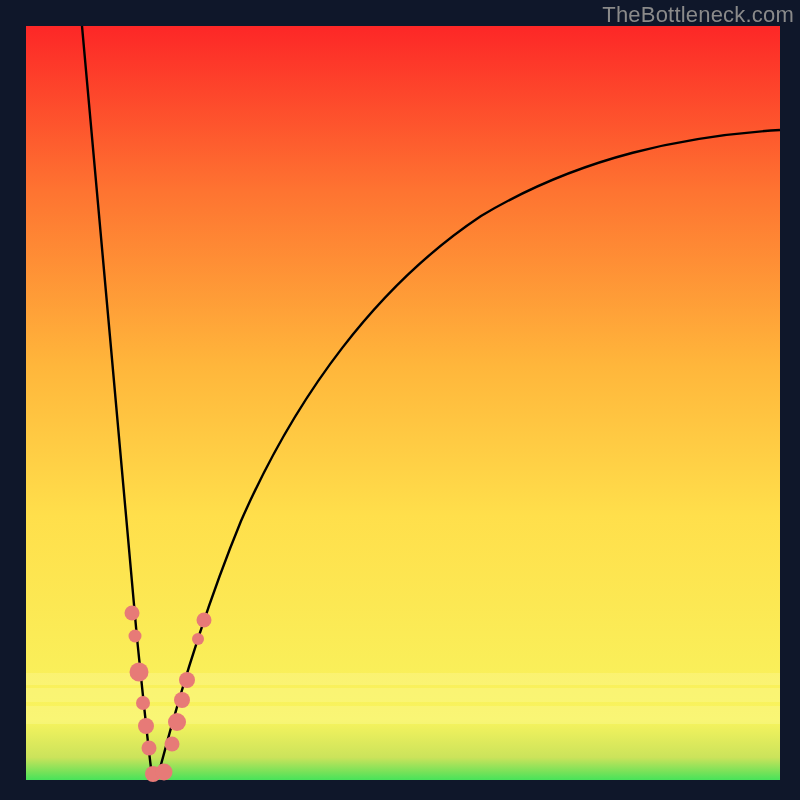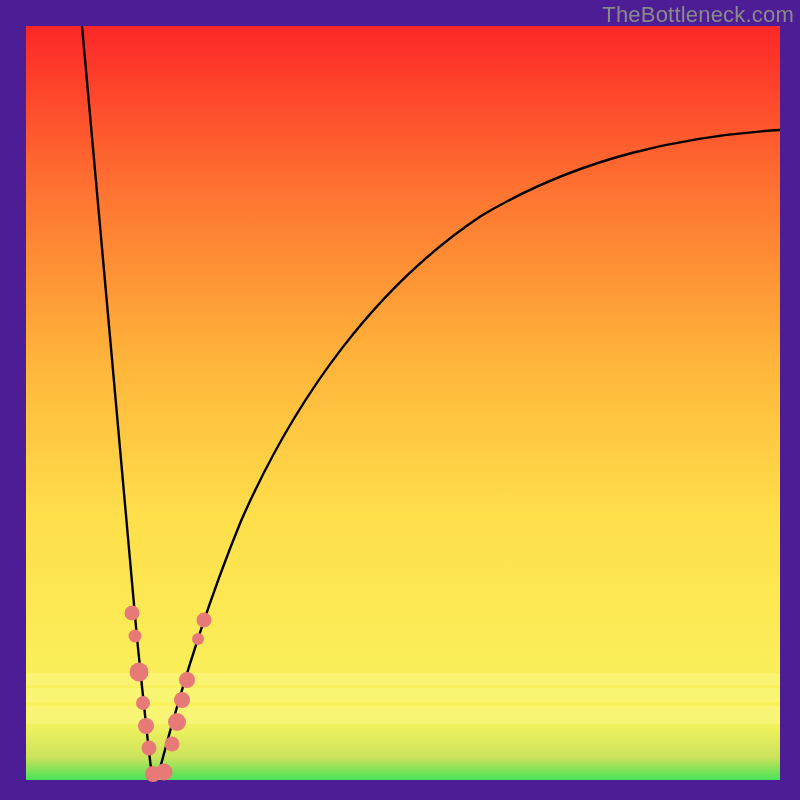--- a/index.html
+++ b/index.html
@@ -8,21 +8,21 @@
     width: 800px;
     height: 800px;
     overflow: hidden;
     background: #000;
     font-family: Arial, Helvetica, sans-serif;
   }
   .frame {
     position: absolute;
     left: 0; top: 0;
     width: 800px; height: 800px;
-    background: #4c1d95;
+    background: #0f172a;
   }
   .plot-area {
     position: absolute;
     left: 26px;
     top: 26px;
     width: 754px;
     height: 754px;
     background: linear-gradient(to top, #47e35a 0%, #74e259 1%, #cbe35b 3%, #f8f45e 8%, #ffdf4b 35%, #ffb63b 55%, #fe7431 78%, #fd2727 100%);
   }
   .pale-band {

